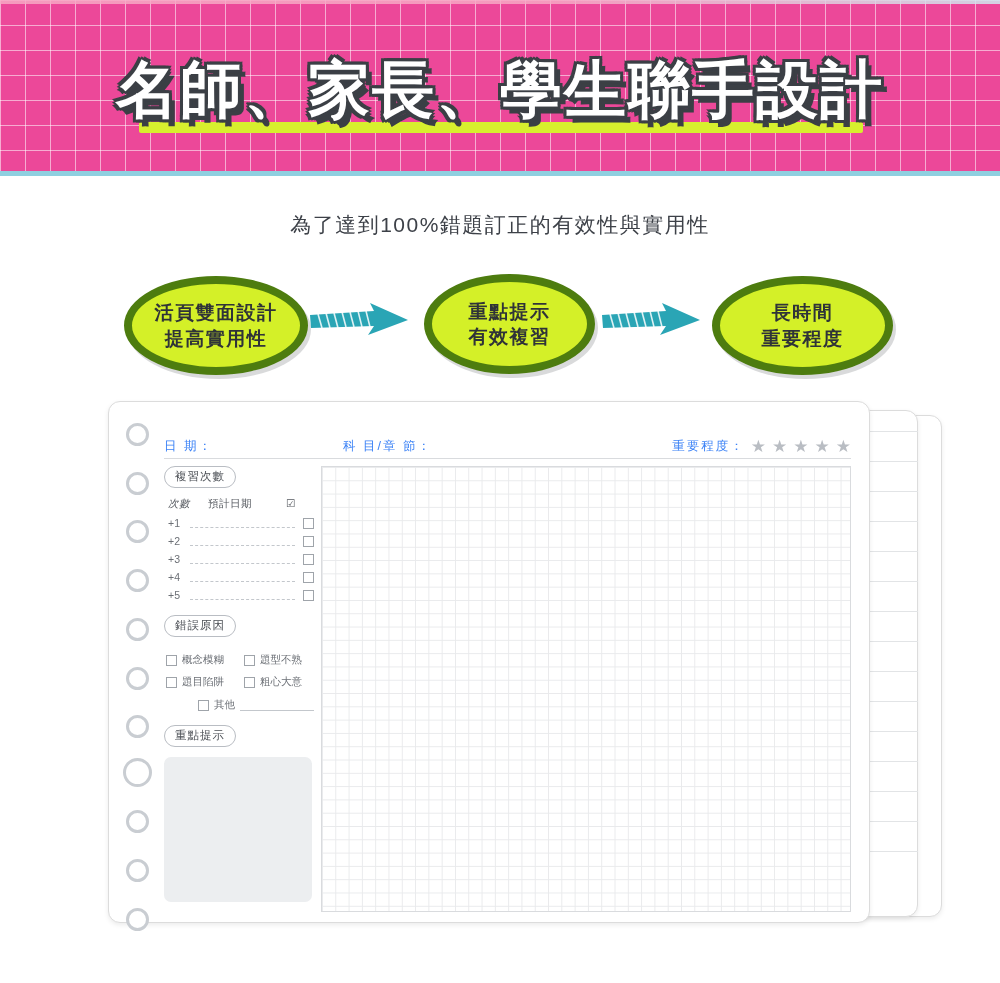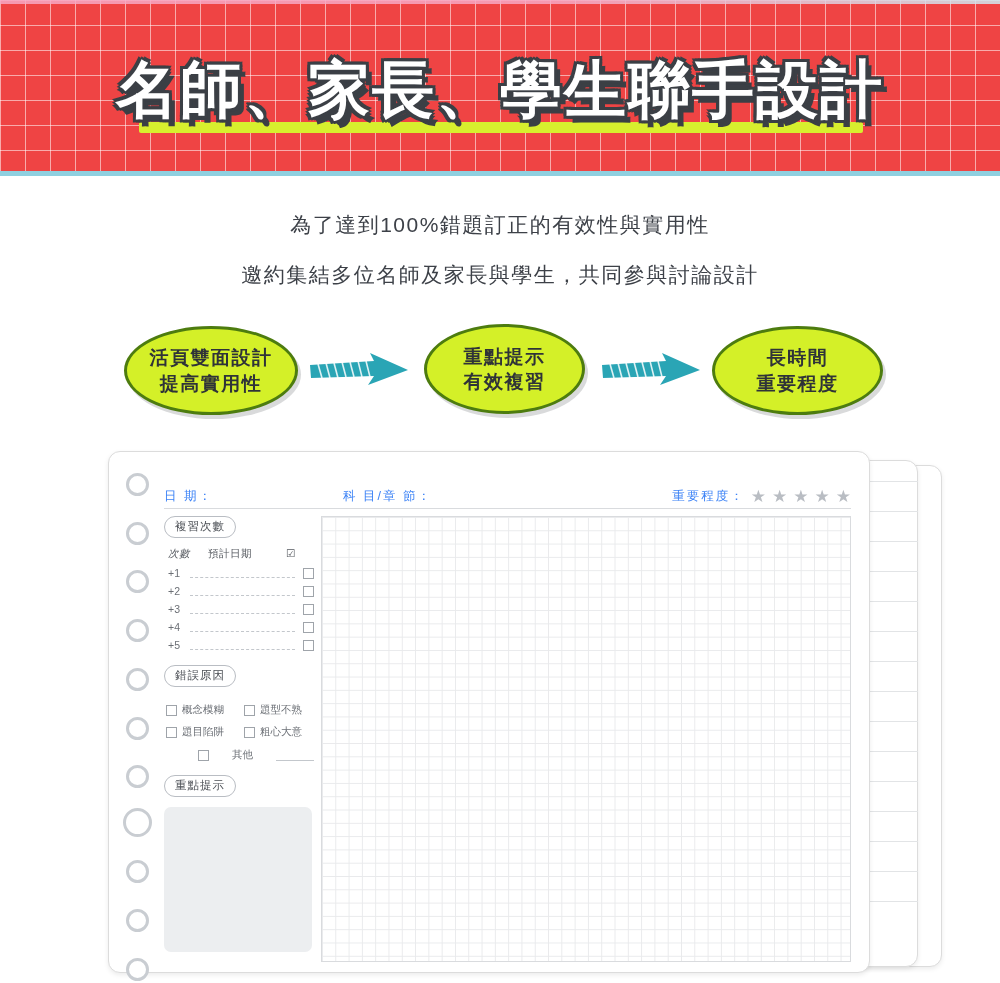--- a/index.html
+++ b/index.html
@@ -13,21 +13,21 @@
     font-family: "Liberation Sans", sans-serif;
     overflow: hidden;
     position: relative;
   }
 
   
   .banner {
     position: relative;
     width: 1000px;
     height: 176px;
-    background: #ef4444;
+    background: #ec4899;
     overflow: hidden;
   }
   .banner .grid {
     position: absolute;
     inset: 0;
     background-image:
       linear-gradient(to right, rgba(255,255,255,0.55) 1px, transparent 1px),
       linear-gradient(to bottom, rgba(255,255,255,0.55) 1px, transparent 1px);
     background-size: 25px 25px;
   }
@@ -86,21 +86,21 @@
 
   
   .bubbles {
     position: relative;
     height: 125px;
     margin-top: 24px;
   }
   .bubble {
     position: absolute;
     background: #d4f028;
-    border: 3px solid #4d7c0f;
+    border: 8px solid #4d7c0f;
     border-radius: 50%;
     text-align: center;
     color: #2f3338;
     font-weight: bold;
     font-size: 19px;
     line-height: 1.32;
     letter-spacing: 1.5px;
     display: flex;
     align-items: center;
     justify-content: center;
@@ -238,21 +238,21 @@
   }
   .err-row {
     display: flex;
     gap: 10px;
     margin-top: 8px;
     font-size: 10.5px;
     color: #6b6f75;
   }
   .err-item { display: flex; align-items: center; gap: 5px; width: 68px; }
   .err-other {
-    display: flex; align-items: center; gap: 23px;
+    display: flex; align-items: center; gap: 5px;
     font-size: 10.5px; color: #6b6f75;
     margin-top: 9px;
     padding-left: 32px;
   }
   .err-other .line {
     flex: 1;
     border-bottom: 1px solid #c3c7cc;
     height: 10px;
   }
   .note-box {
@@ -288,21 +288,20 @@
 <div class="banner">
   <div class="grid"></div>
   <div class="topline"></div>
   <div class="banner-underline"></div>
   <div class="banner-title">名師、家長、學生聯手設計</div>
   <div class="bottomline"></div>
 </div>
 
 <div class="intro">
   <div>為了達到100%錯題訂正的有效性與實用性</div>
-  <div>邀約集結多位名師及家長與學生，共同參與討論設計</div>
 </div>
 
 <div class="bubbles">
 
   <div class="bubble b1">
     <div>
       <div>活頁雙面設計</div>
       <div>提高實用性</div>
     </div>
   </div>

